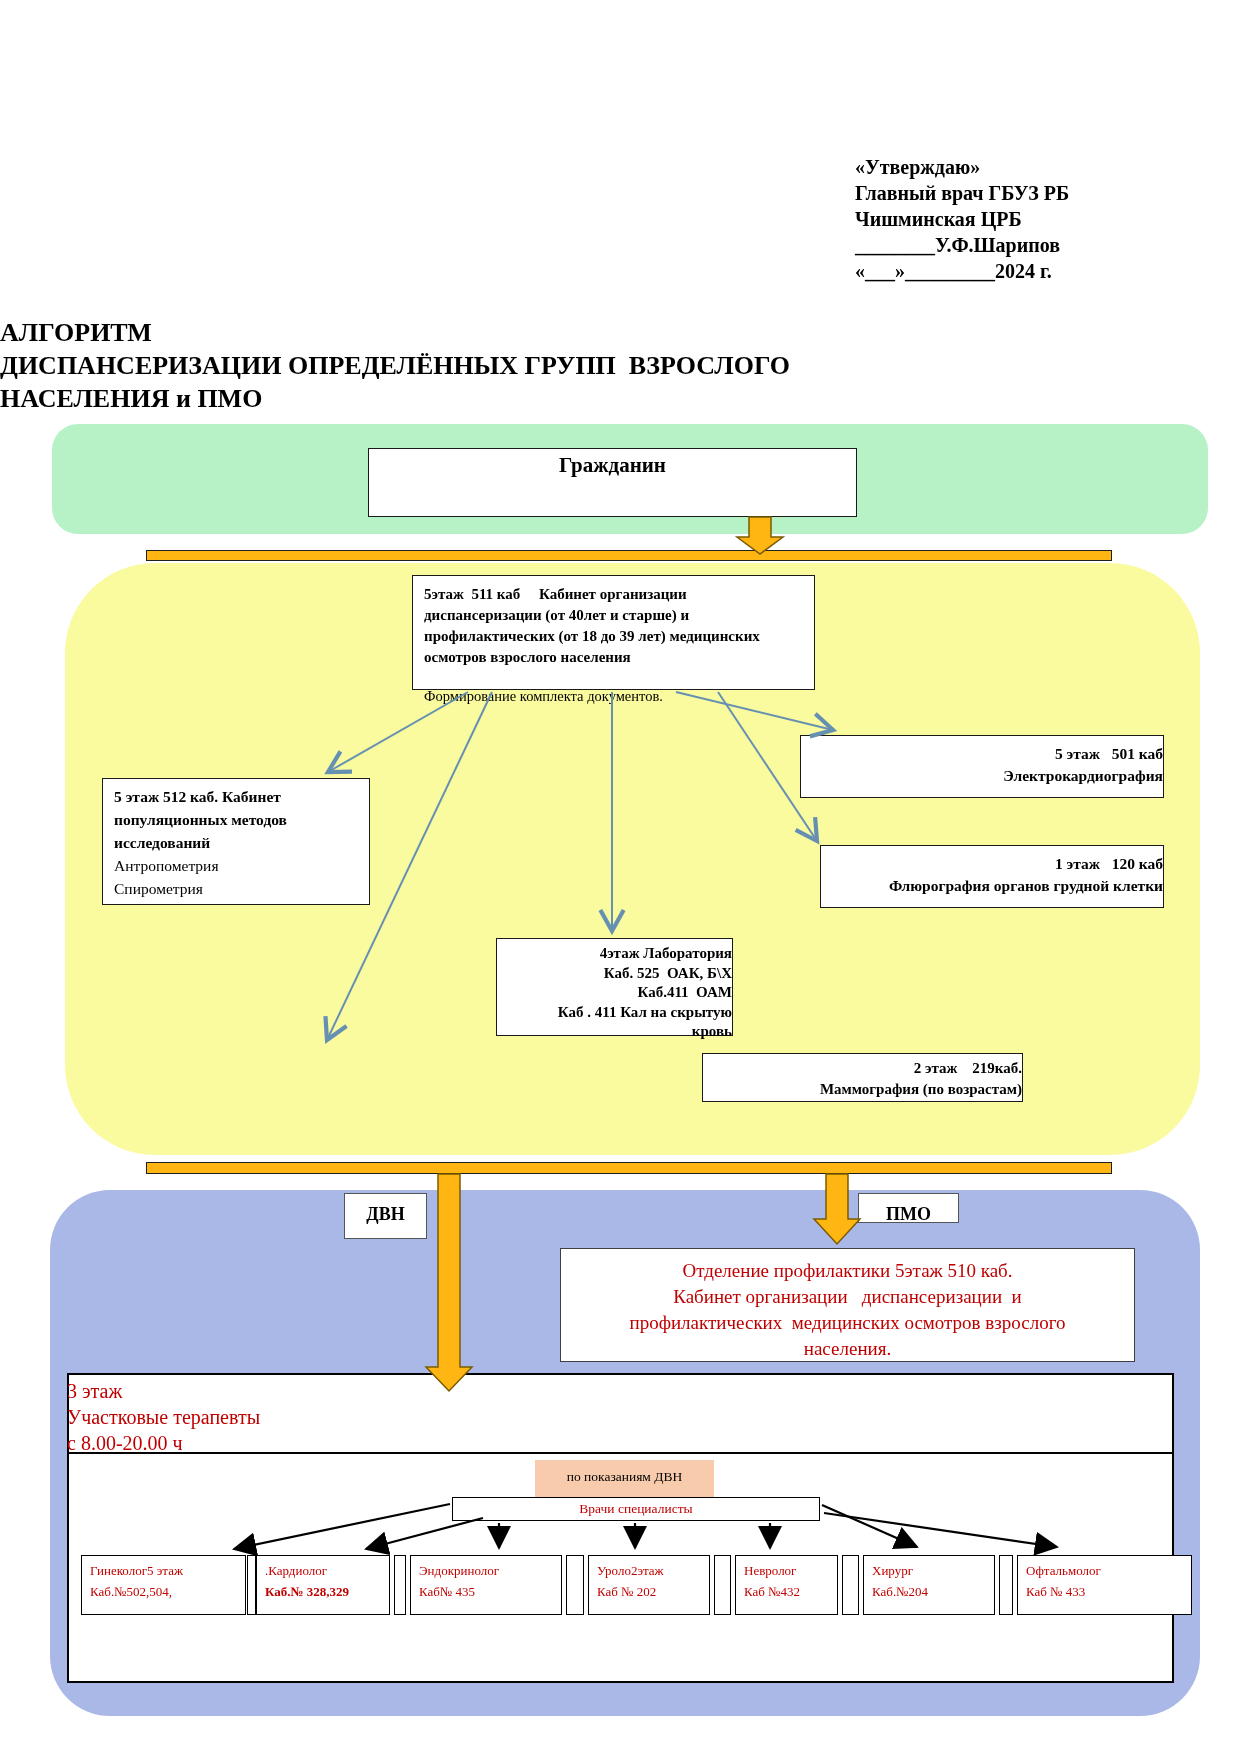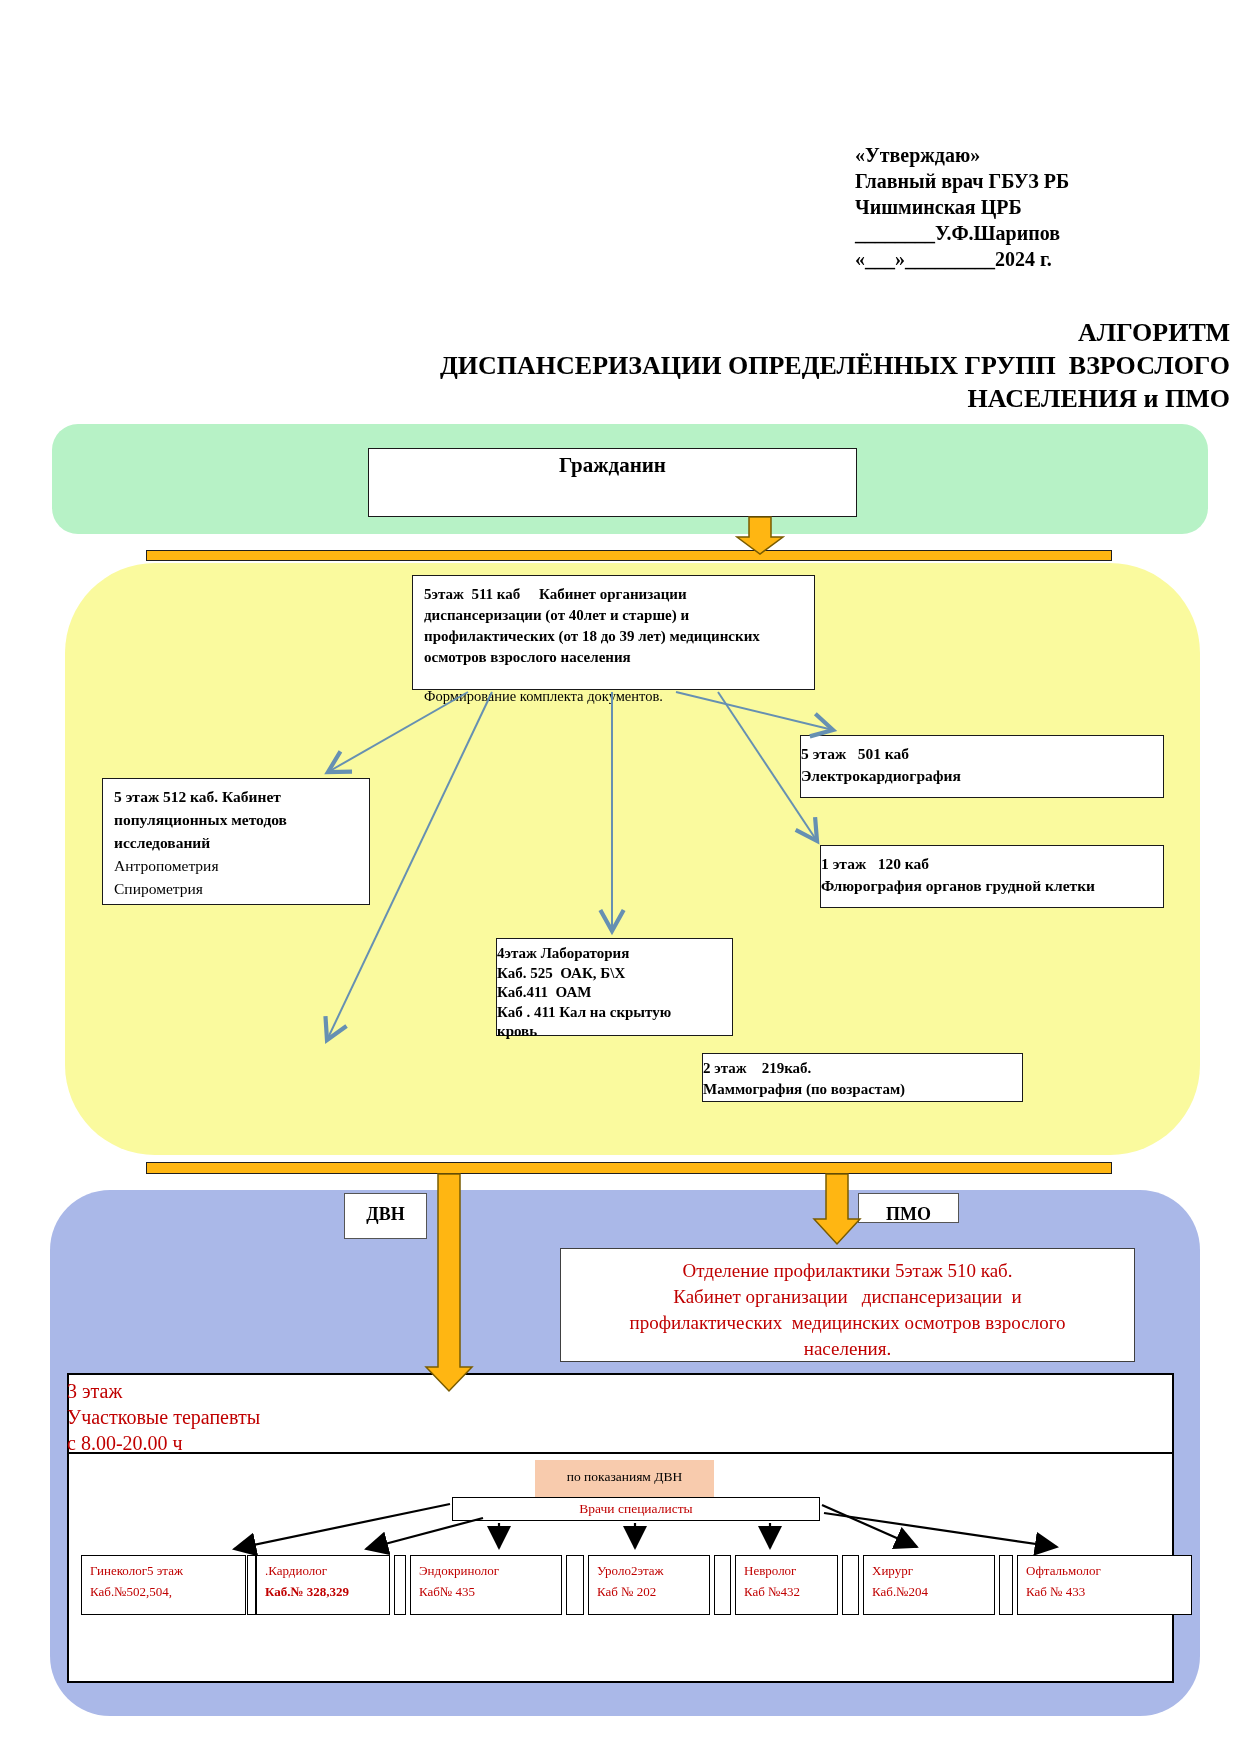--- a/index.html
+++ b/index.html
@@ -2,25 +2,25 @@
 <html><head>
 <meta charset="utf-8">
 <style>
   html,body{margin:0;padding:0;background:#ffffff;}
   #page{position:relative;width:1241px;height:1755px;background:#ffffff;overflow:hidden;
         font-family:"Liberation Serif","DejaVu Serif",serif;color:#000;}
   .abs{position:absolute;}
   .pre{white-space:pre-wrap;}
   .box{position:absolute;background:#fff;border:1.5px solid #1a1a1a;box-sizing:border-box;}
   .bold{font-weight:bold;}
-  .center{text-align:left;}
+  .center{text-align:right;}
   .red{color:#C00000;}
 
-  #approval{left:855px;top:142px;width:330px;font-weight:bold;font-size:20px;line-height:26px;}
-  #title{left:0px;top:316px;width:1230px;text-align:right;font-weight:bold;font-size:26px;line-height:33px;}
+  #approval{left:855px;top:154px;width:330px;font-weight:bold;font-size:20px;line-height:26px;}
+  #title{left:0px;top:316px;width:1230px;text-align:left;font-weight:bold;font-size:26px;line-height:33px;}
 
   #zone-green{left:52px;top:424px;width:1156px;height:110px;background:#B7F2C6;border-radius:26px;}
   #citizen-box{left:368px;top:448px;width:489px;height:69px;font-size:21px;font-weight:bold;
                text-align:center;padding-top:4px;}
   .bar{position:absolute;left:146px;width:966px;height:11px;background:#FFB612;border:1.5px solid #1f1f1f;box-sizing:border-box;}
   #bar1{top:550px;}
   #bar2{top:1162px;height:12px;}
 
   #zone-yellow{left:65px;top:563px;width:1135px;height:592px;background:#FAFA9E;border-radius:90px;}
   #org-box{left:412px;top:575px;width:403px;height:115px;font-size:15px;padding:8px 6px 0 11px;line-height:21px;}

